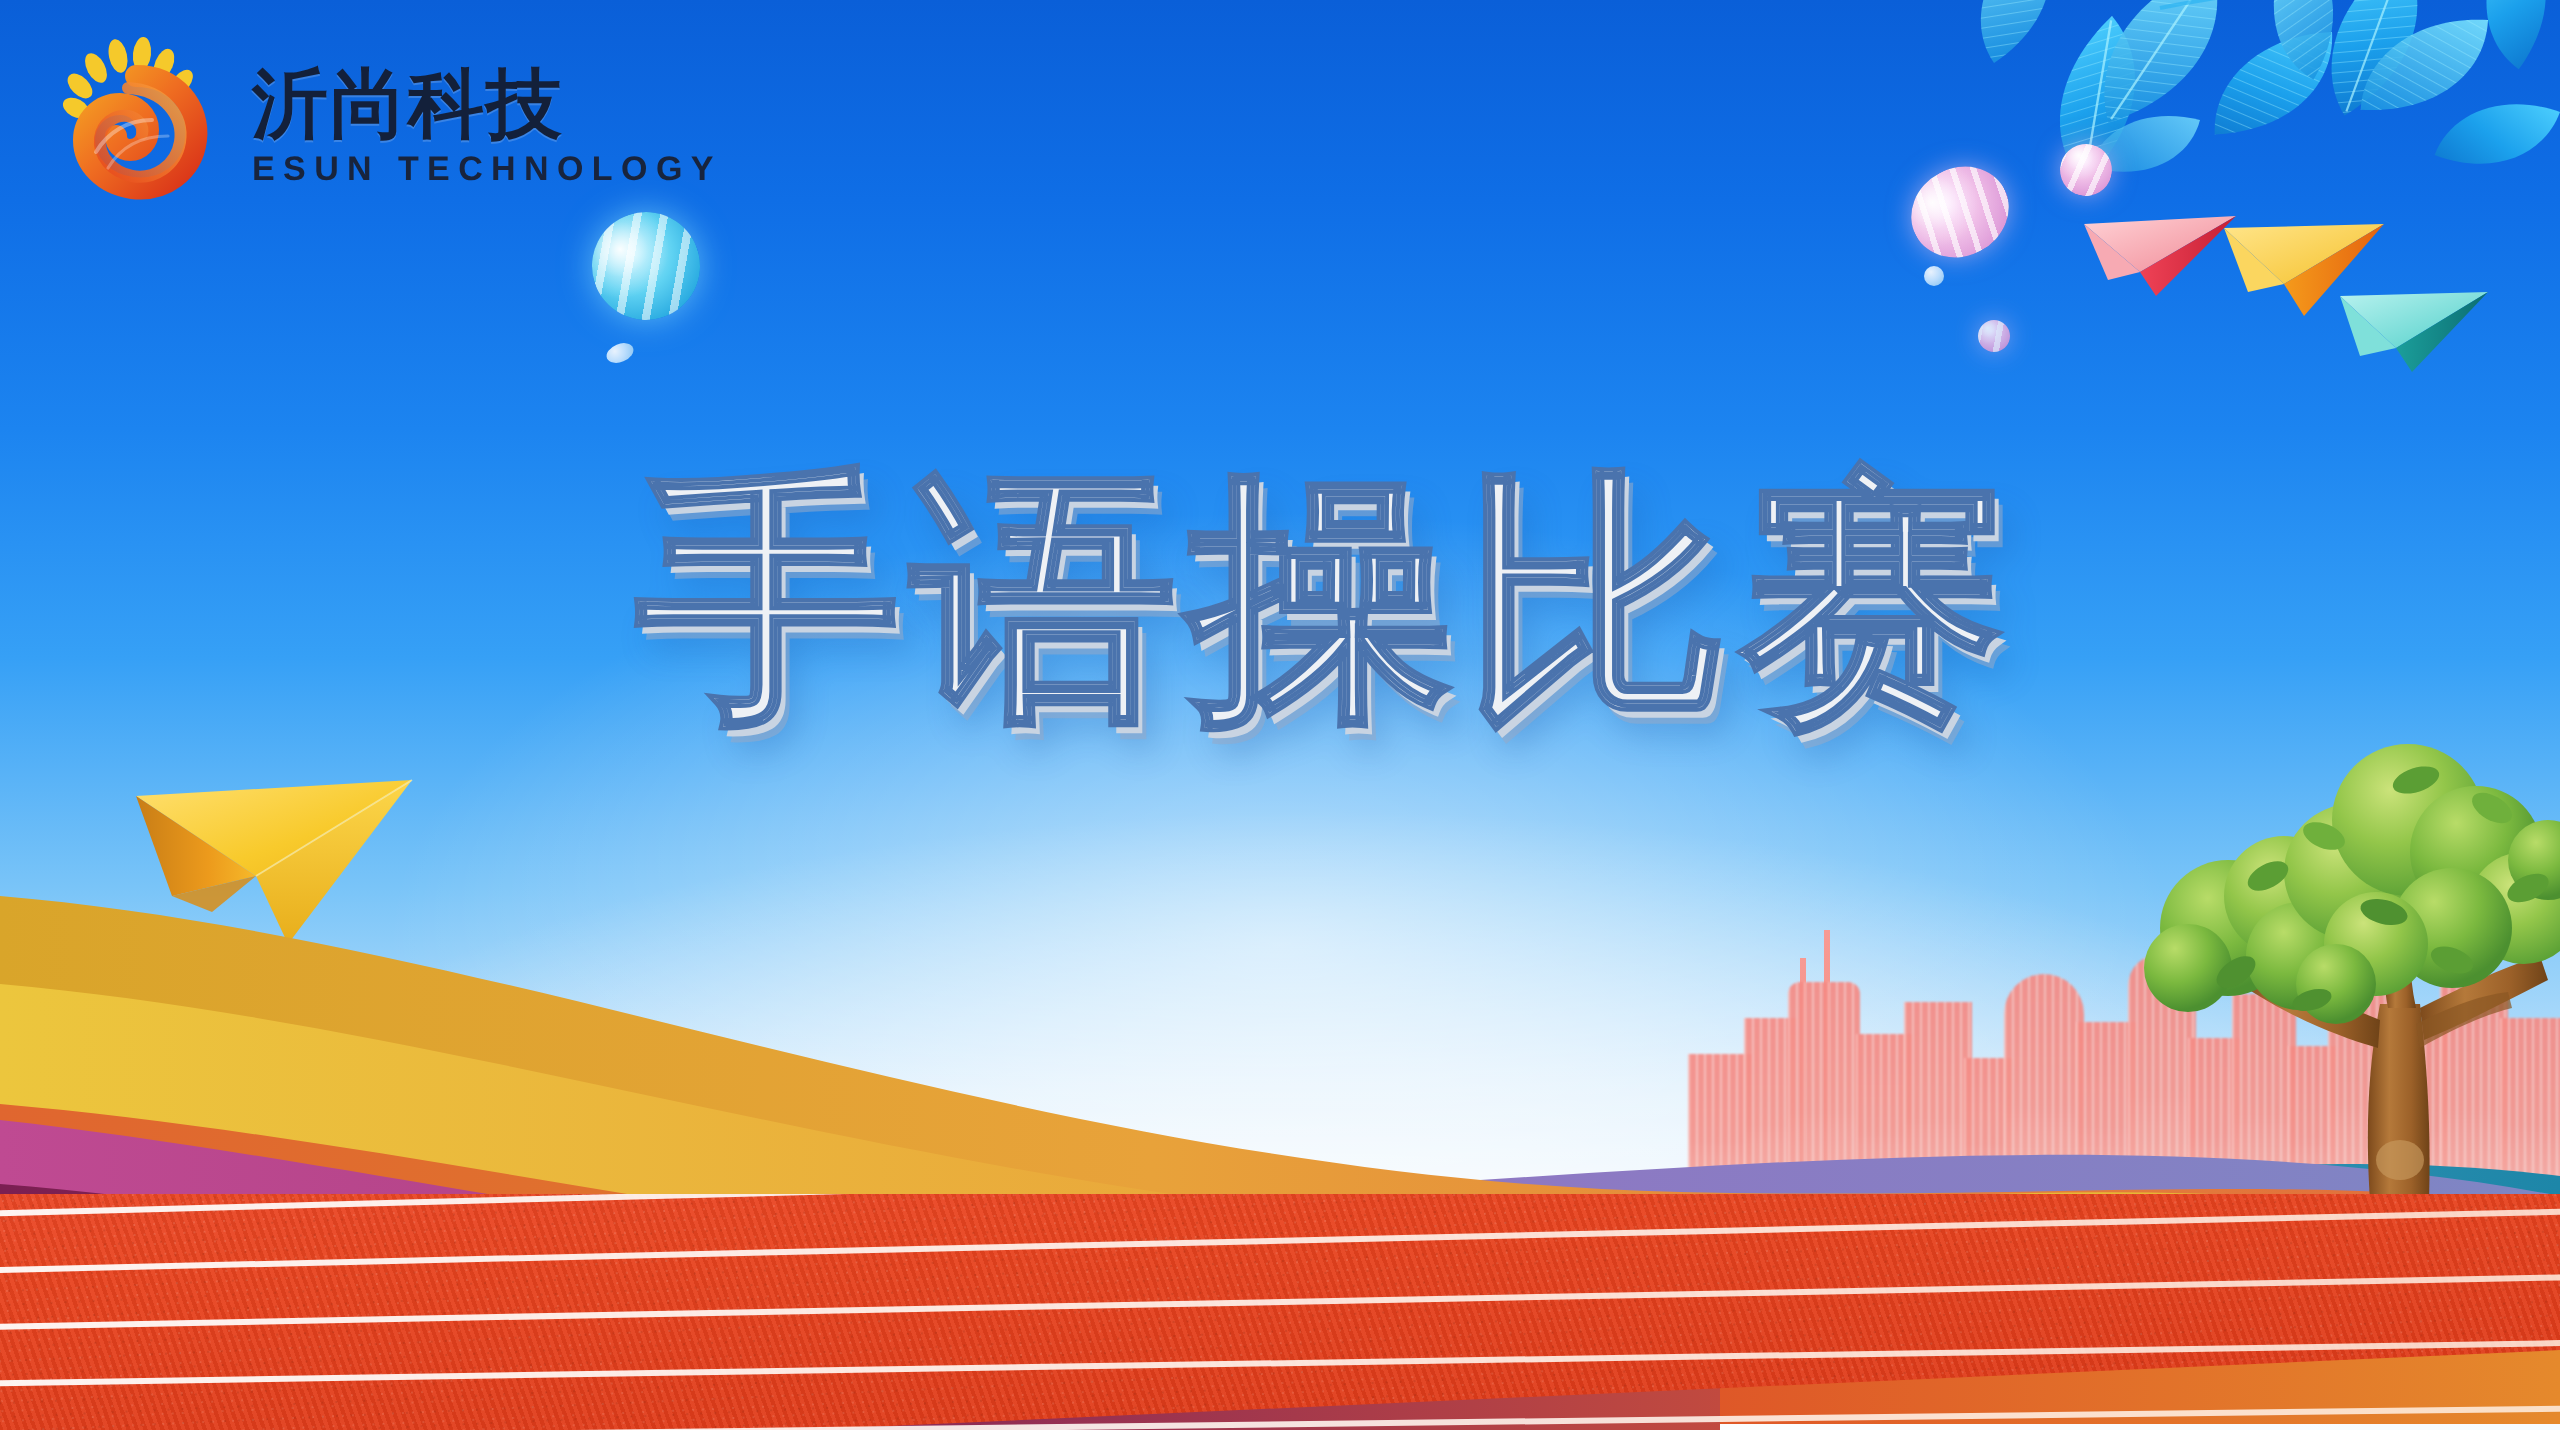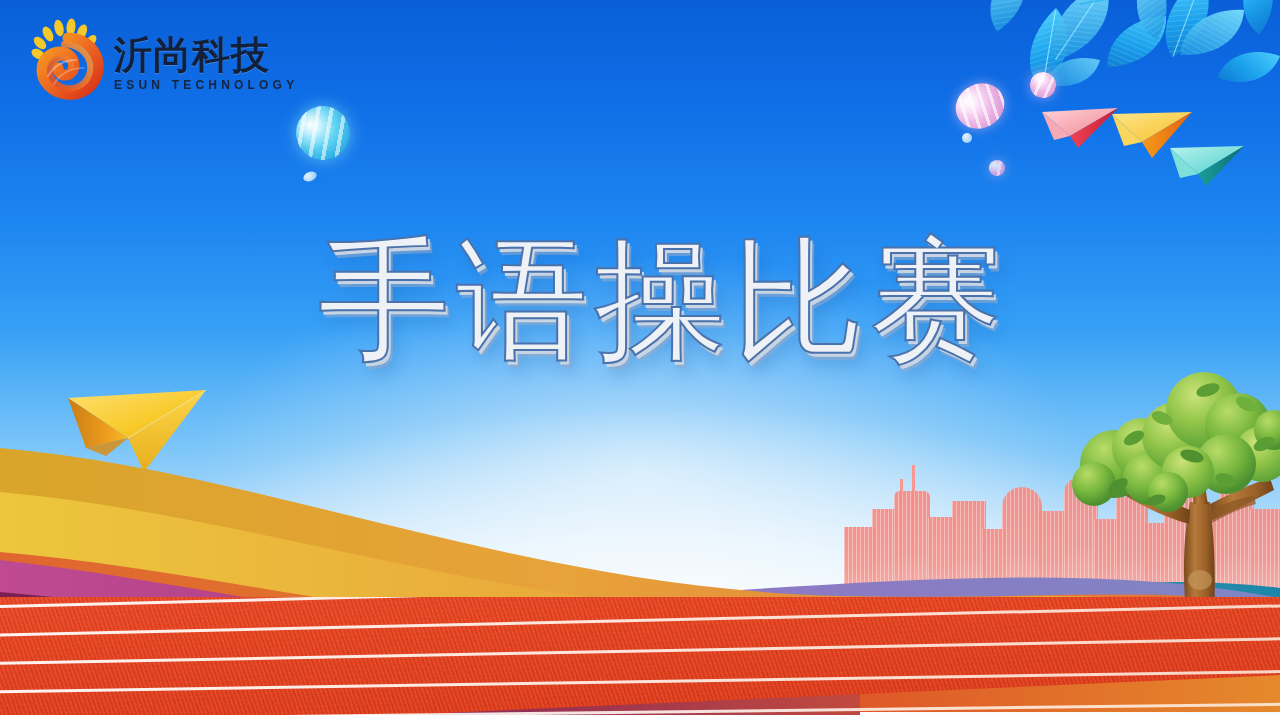--- a/index.html
+++ b/index.html
@@ -54,46 +54,46 @@
   .bal-dot{
     background:radial-gradient(circle at 35% 30%, #ffffff 0%, #cfe9ff 45%, #8fc9f2 100%);
     opacity:.9;
   }
 
   
   .plane{position:absolute;}
   .plane svg{display:block;overflow:visible;}
 
   
-  .logo{position:absolute;left:24px;top:18px;display:flex;align-items:center;gap:6px;}
+  .logo{position:absolute;left:24px;top:18px;display:flex;align-items:center;gap:18px;}
   .logo-mark{position:relative;width:84px;height:84px;flex:0 0 84px;}
   .logo-text{display:flex;flex-direction:column;line-height:1;padding-top:6px;}
   .logo-cn{
     font-size:38px;font-weight:700;color:#13203a;letter-spacing:1px;
     font-family:"DejaVu Sans","Liberation Sans",sans-serif;
     text-shadow:0 1px 0 rgba(255,255,255,.18);
   }
   .logo-en{
-    font-size:12px;font-weight:700;color:#18243d;letter-spacing:4.2px;
+    font-size:17px;font-weight:700;color:#18243d;letter-spacing:4.2px;
     margin-top:5px;
     font-family:"Liberation Sans",sans-serif;
   }
 
   
   .subtitle{
     position:absolute;left:367px;top:128px;
     font-size:46px;font-weight:700;letter-spacing:2px;color:#ffffff;
     font-family:"DejaVu Sans","Liberation Sans",sans-serif;
     text-shadow:
       2px 3px 0 rgba(40,120,215,.55),
       4px 6px 10px rgba(20,90,180,.35);
   }
   .maintitle{
     position:absolute;left:318px;top:212px;
-    font-size:132px;font-weight:400;letter-spacing:6px;
+    font-size:132px;font-weight:700;letter-spacing:6px;
     color:#eef1f5;
     font-family:"DejaVu Sans","Liberation Sans",sans-serif;
     -webkit-text-stroke:2px #4a73ad;
     text-shadow:
       3px 4px 0 #c9d4e2,
       5px 7px 0 rgba(150,170,200,.55),
       8px 12px 16px rgba(30,90,170,.28);
   }
 
   

